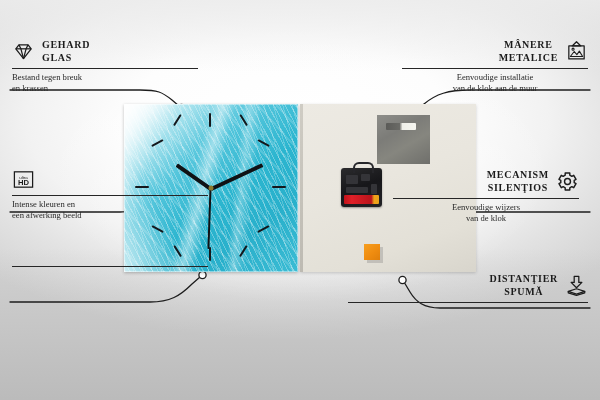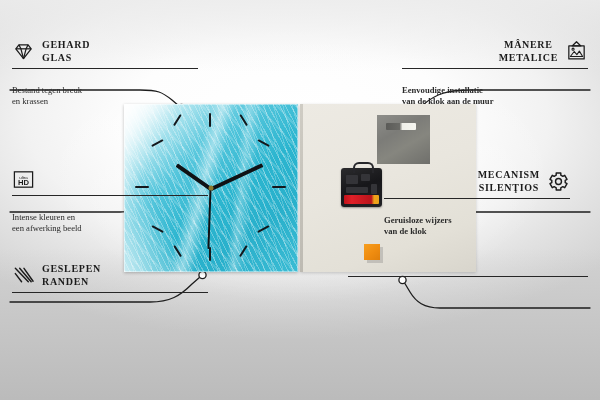--- a/index.html
+++ b/index.html
@@ -88,28 +88,28 @@
 
   
   .feat{position:absolute;z-index:4;}
   .feat .hd{display:flex;align-items:center;gap:7px;}
   .feat .ttl{
     font-size:10px;letter-spacing:.7px;color:#1b1b1b;line-height:13px;
     font-weight:700;text-transform:uppercase;white-space:pre-line;
   }
   .feat .rule{height:1px;background:#262626;margin-top:4px;}
   .feat .sub{
-    font-size:8.6px;line-height:11px;color:#2a2a2a;margin-top:16px;white-space:pre-line;
+    font-size:8.6px;line-height:11px;color:#2a2a2a;margin-top:3px;white-space:pre-line;
   }
   .feat.left .hd{justify-content:flex-start;}
   .feat.left .ttl{text-align:left;}
   .feat.left .sub{text-align:left;}
   .feat.right .hd{justify-content:flex-end;}
   .feat.right .ttl{text-align:center;}
-  .feat.right .sub{text-align:left;font-weight:bold;}
+  .feat.right .sub{text-align:center;}
   .icon{width:23px;height:23px;flex:0 0 23px;display:block;}
   .icon svg{display:block;width:23px;height:23px;}
 
   svg.leader{position:absolute;left:0;top:0;width:600px;height:400px;z-index:2;pointer-events:none;}
 </style>
 </head>
 <body>
 
 <div id="stage">
 
@@ -204,32 +204,20 @@
           <text x="12" y="18" font-family="Liberation Sans, sans-serif" font-size="8" font-weight="bold" text-anchor="middle" fill="#1b1b1b">HD</text>
         </svg>
       </span>
     </div>
     <div class="rule"></div>
     <div class="sub">Intense kleuren en
 een afwerking beeld</div>
   </div>
 
   <div class="feat left" style="left:12px;top:262px;width:196px;">
-    <div class="hd">
-      <span class="icon">
-        <svg viewBox="0 0 24 24" fill="none" stroke="#1b1b1b" stroke-width="1.5" stroke-linecap="round">
-          <path d="M3.5 4.5 L17 18.5"></path>
-            <path d="M8 4.5 L20 18.5"></path>
-            <path d="M12.5 4.5 L22 18"></path>
-            <path d="M3.5 10 L10 18.5"></path>
-        </svg>
-      </span>
-      <span class="ttl">GESLEPEN
-RANDEN</span>
-    </div>
     <div class="rule"></div>
   </div>
 
   <div class="feat right" style="left:402px;top:38px;width:186px;">
     <div class="hd">
       <span class="ttl">MÂNERE
 METALICE</span>
       <span class="icon">
         <svg viewBox="0 0 24 24" fill="none" stroke="#1b1b1b" stroke-width="1.3" stroke-linejoin="round">
           <path d="M12 1.8 L7.5 6.2 H16.5 Z"></path>
@@ -237,33 +225,44 @@
           <path d="M5.6 17.2 L9.6 12 L12.4 15.2 L15 11.6 L18.4 17.2 Z" stroke-width="1.1"></path>
           <circle cx="8.4" cy="9.6" r="1.1" stroke-width="1.1"></circle>
         </svg>
       </span>
     </div>
     <div class="rule"></div>
     <div class="sub">Eenvoudige installatie
 van de klok aan de muur</div>
   </div>
 
-  <div class="feat right" style="left:384px;top:168px;width:186px;">
+  <div class="feat right" style="left:393px;top:168px;width:186px;">
     <div class="hd">
       <span class="ttl">MECANISM
 SILENŢIOS</span>
       <span class="icon">
         <svg viewBox="0 0 24 24" fill="none" stroke="#1b1b1b" stroke-width="1.5" stroke-linejoin="round" stroke-linecap="round">
           <path d="M9.6 3.2 h4.8 v2.2 l2.1 1.2 2-1.1 2.4 4.2 -1.9 1.1 v2.4 l1.9 1.1 -2.4 4.2 -2-1.1 -2.1 1.2 v2.2 H9.6 v-2.2 l-2.1-1.2 -2 1.1 -2.4-4.2 1.9-1.1 v-2.4 L3.1 9.7 5.5 5.5 l2 1.1 2.1-1.2 Z"></path>
           <circle cx="12" cy="12" r="3.1"></circle>
         </svg>
       </span>
     </div>
     <div class="rule"></div>
-    <div class="sub">Geruisloze wijzers
+    <div class="sub">Eenvoudige wijzers
 van de klok</div>
   </div>
 
   <div class="feat right" style="left:348px;top:272px;width:240px;">
+    <div class="hd">
+      <span class="ttl">DISTANŢIER
+SPUMĂ</span>
+      <span class="icon">
+        <svg viewBox="0 0 24 24" fill="none" stroke="#1b1b1b" stroke-width="1.3" stroke-linejoin="round">
+          <path d="M9.6 2.4 h4.8 v6.4 h3.2 L12 14.4 6.4 8.8 h3.2 Z"></path>
+          <path d="M12 15.4 L20.6 18.1 L12 21 L3.4 18.1 Z"></path>
+          <path d="M3.4 18.1 v1.5 L12 22.4 l8.6-2.8 v-1.5"></path>
+        </svg>
+      </span>
+    </div>
     <div class="rule"></div>
   </div>
 
 </div>
 
 </body></html>

